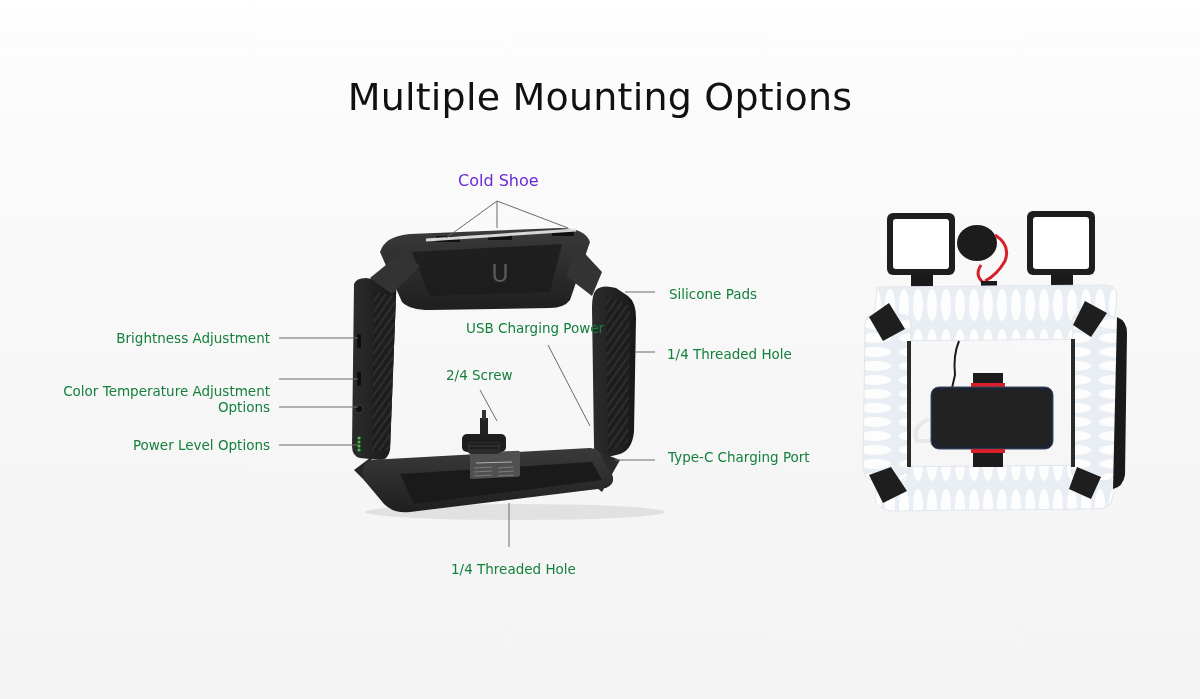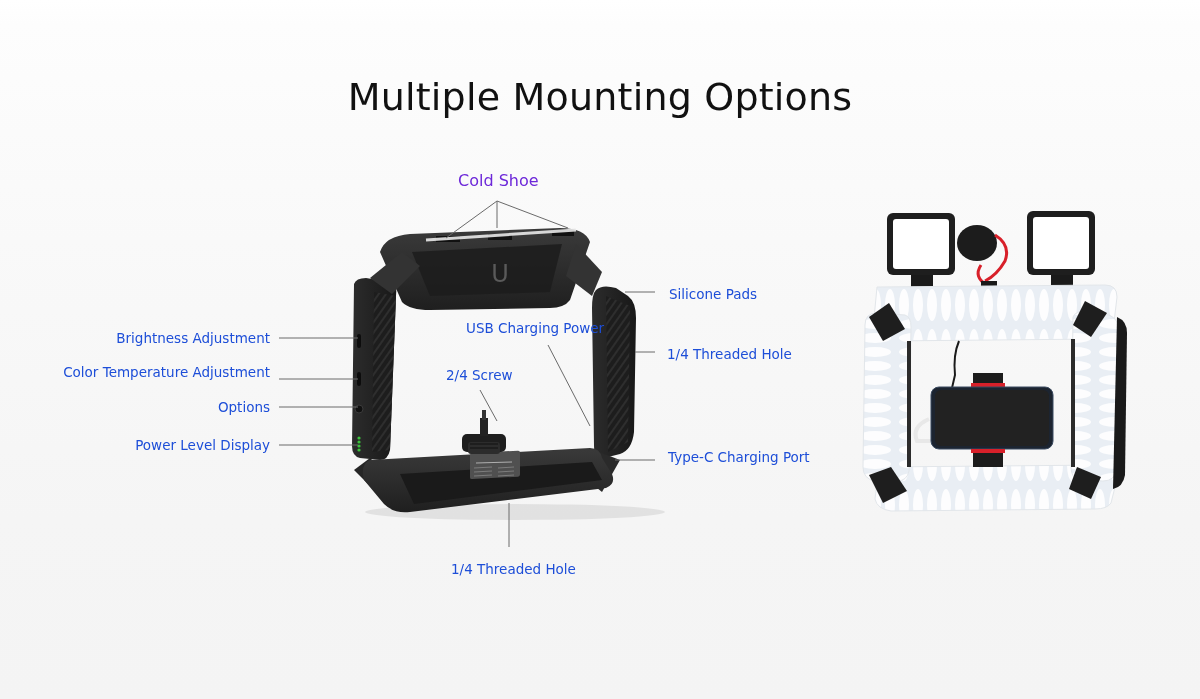--- a/index.html
+++ b/index.html
@@ -8,21 +8,21 @@
     background: linear-gradient(180deg, #ffffff 0px, #fdfdfd 24px, #f9f9f9 240px, #f5f5f5 520px, #f4f4f4 699px);
     font-family: "Liberation Sans", "DejaVu Sans", sans-serif;
     color: #333;
   }
   .title {
     position: absolute; left: 0; top: 56px; width: 1200px; text-align: center;
     font-size: 38px; color: #111; letter-spacing: 0.2px;
     font-family: "DejaVu Sans", sans-serif; font-weight: 400; margin-top: 19px;
   }
   .label {
-    position: absolute; font-size: 13.5px; color: #1d4ed8; white-space: nowrap;
+    position: absolute; font-size: 13.5px; color: #15803d; white-space: nowrap;
     font-family: "DejaVu Sans", sans-serif; line-height: 16px;
   }
   .label.right-align { text-align: right; }
   .label.big { font-size: 16px; color: #6d28d9; }
   svg.layer { position: absolute; left: 0; top: 0; }
   .product { position: absolute; }
 </style>
 </head>
 <body>
 
@@ -125,23 +125,23 @@
     <line x1="635" y1="352" x2="655" y2="352"></line>
     <line x1="615" y1="460" x2="655" y2="460"></line>
 
     <line x1="509" y1="503" x2="509" y2="547"></line>
   </g>
 </svg>
 
 <div class="label big" style="left:458px; top:173px;">Cold Shoe</div>
 
 <div class="label right-align" style="right:930px; top:330px;">Brightness Adjustment</div>
-<div class="label right-align" style="right:930px; top:364px;">Color Temperature Adjustment</div>
+<div class="label right-align" style="right:930px; top:383px;">Color Temperature Adjustment</div>
 <div class="label right-align" style="right:930px; top:399px;">Options</div>
-<div class="label right-align" style="right:930px; top:437px;">Power Level Display</div>
+<div class="label right-align" style="right:930px; top:437px;">Power Level Options</div>
 
 <div class="label" style="left:466px; top:320px;">USB Charging Power</div>
 <div class="label" style="left:446px; top:367px;">2/4 Screw</div>
 
 <div class="label" style="left:669px; top:286px;">Silicone Pads</div>
 <div class="label" style="left:667px; top:346px;">1/4 Threaded Hole</div>
 <div class="label" style="left:668px; top:449px;text-align:right;">Type-C Charging Port</div>
 
 <div class="label" style="left:451px; top:561px;">1/4 Threaded Hole</div>
 

